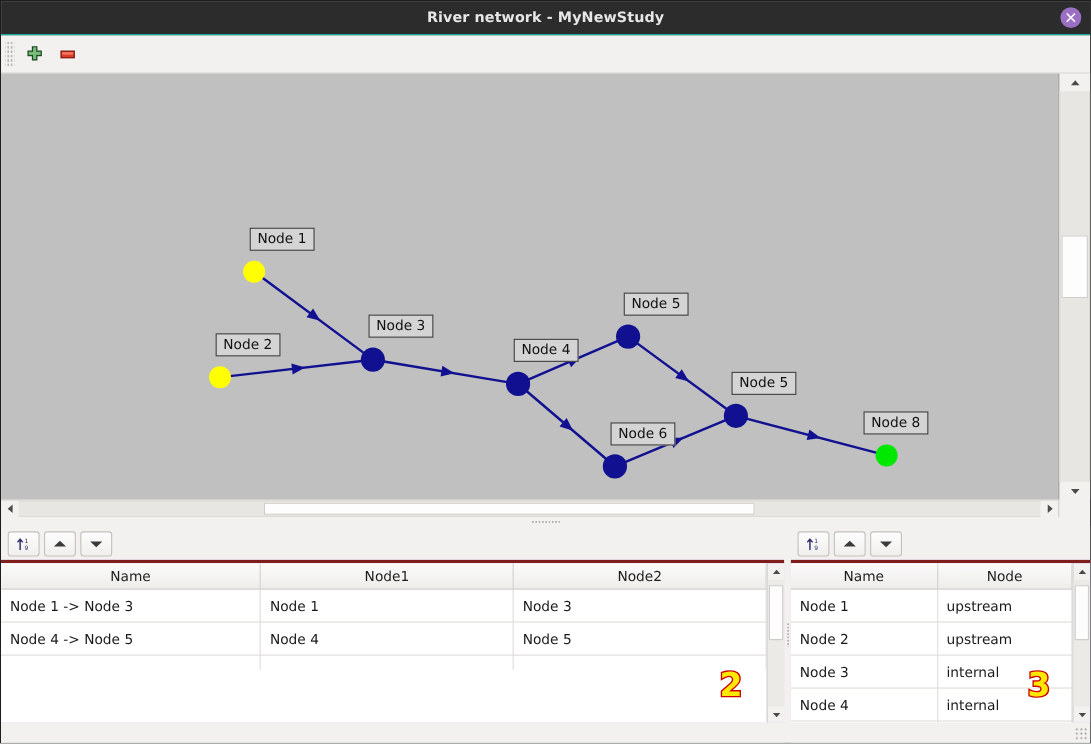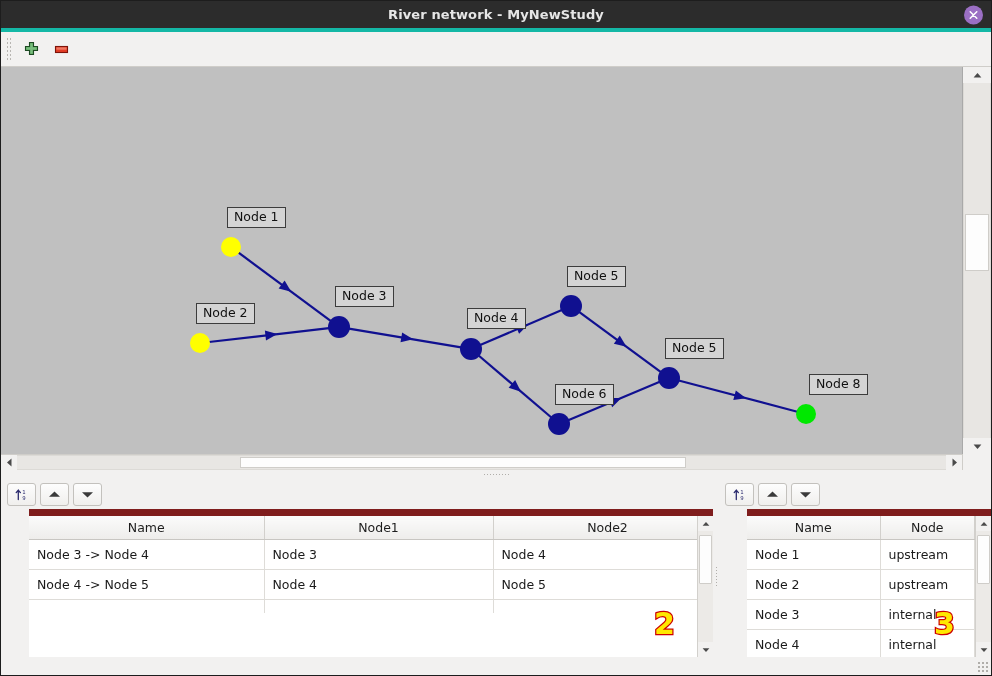--- a/index.html
+++ b/index.html
@@ -16,21 +16,21 @@
     background: #f2f1f0;
     border: 1px solid #1d1d1d;
     display: flex; flex-direction: column;
   }
 
   
   .titlebar {
     position: relative;
     height: 31px; min-height: 31px;
     background: #2c2c2c;
-    border-bottom: 4px solid #14b8a6;
+    border-bottom: 1px solid #14b8a6;
     display: flex; align-items: center; justify-content: center;
   }
   .titlebar .title {
     color: #e6e6e6;
     font-size: 13px;
     font-weight: bold;
     letter-spacing: 0.1px;
   }
   .close-btn {
     position: absolute; right: 8px; top: 50%;
@@ -174,23 +174,22 @@
   .pbtn {
     width: 29px; height: 23px;
     background: linear-gradient(#fdfdfd, #f0efed);
     border: 1px solid #c3c1bd;
     border-radius: 3px;
     display: flex; align-items: center; justify-content: center;
     cursor: pointer;
   }
   .table-wrap {
     flex: 1; display: flex; min-height: 0;
-    border-top: 7px solid #7f1d1d;
+    border-top: 3px solid #7f1d1d;
     background: #c4b5fd;
-    margin-left: 28px;
   }
   .table-scrollarea {
     flex: 1; min-width: 0; overflow: hidden;
     display: flex; flex-direction: column;
     background: #ffffff;
   }
   table.grid {
     width: 100%;
     border-collapse: collapse;
     table-layout: fixed;
@@ -320,21 +319,21 @@
             </g>
         </svg>
         <div id="labels-layer">
             <div class="node-label" style="left: 226px; top: 140px;">Node 1</div>
             <div class="node-label" style="left: 195px; top: 236px;">Node 2</div>
             <div class="node-label" style="left: 334px; top: 219px;">Node 3</div>
             <div class="node-label" style="left: 466px; top: 241px;">Node 4</div>
             <div class="node-label" style="left: 566px; top: 199px;">Node 5</div>
             <div class="node-label" style="left: 554px; top: 317px;">Node 6</div>
             <div class="node-label" style="left: 664px; top: 271px;">Node 5</div>
-            <div class="node-label" style="left: 808px; top: 307px;">Node 8</div>
+            <div class="node-label" style="left: 784px; top: 307px;">Node 8</div>
           </div>
 
       </div>
       <div class="hscroll-row">
         <div class="sb-btn">
           <svg width="7" height="9" viewBox="0 0 7 9">
             <path d="M5.5 0.6 L1 4.5 L5.5 8.4 z" fill="#4a4a4a"></path>
           </svg>
         </div>
         <div class="sb-track">
@@ -401,23 +400,23 @@
               </colgroup>
             <thead>
               <tr>
                 <th>Name</th>
                 <th>Node1</th>
                 <th>Node2</th>
               </tr>
             </thead>
             <tbody id="reaches-body">
                 <tr>
-                  <td>Node 3 -&gt; Node 4</td>
+                  <td>Node 1 -&gt; Node 3</td>
+                  <td>Node 1</td>
                   <td>Node 3</td>
-                  <td>Node 4</td>
                 </tr>
                 <tr>
                   <td>Node 4 -&gt; Node 5</td>
                   <td>Node 4</td>
                   <td>Node 5</td>
                 </tr>
                 <tr class="filler">
                   <td></td>
                   <td></td>
                   <td></td>

